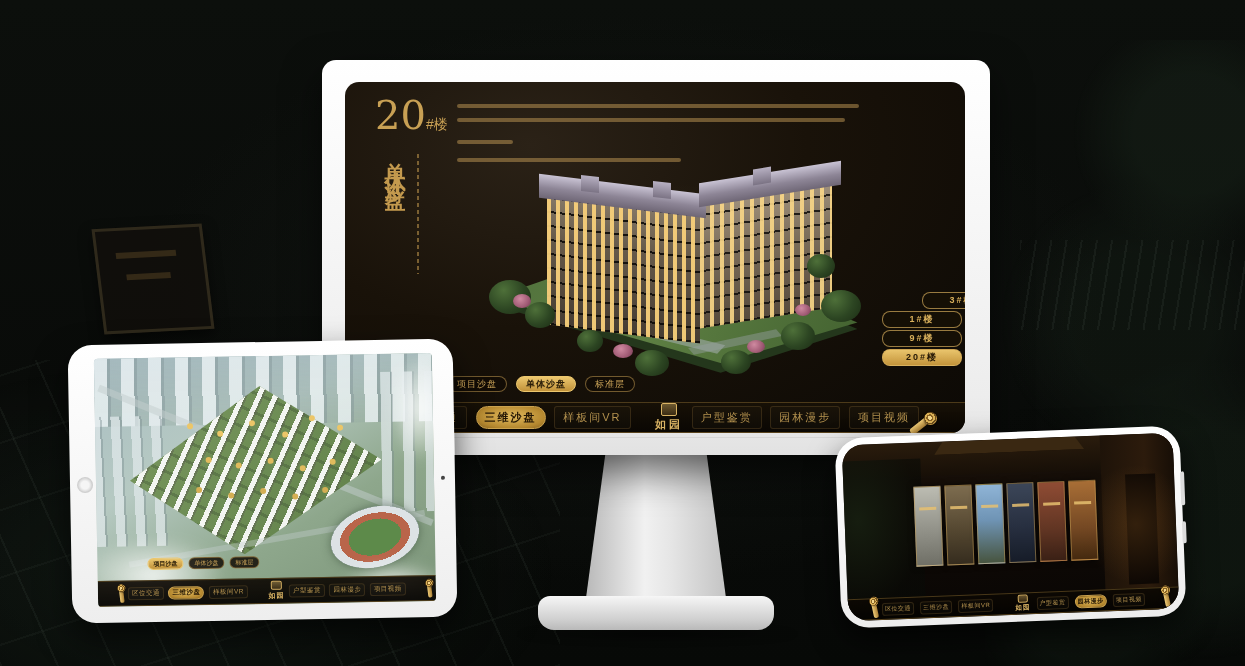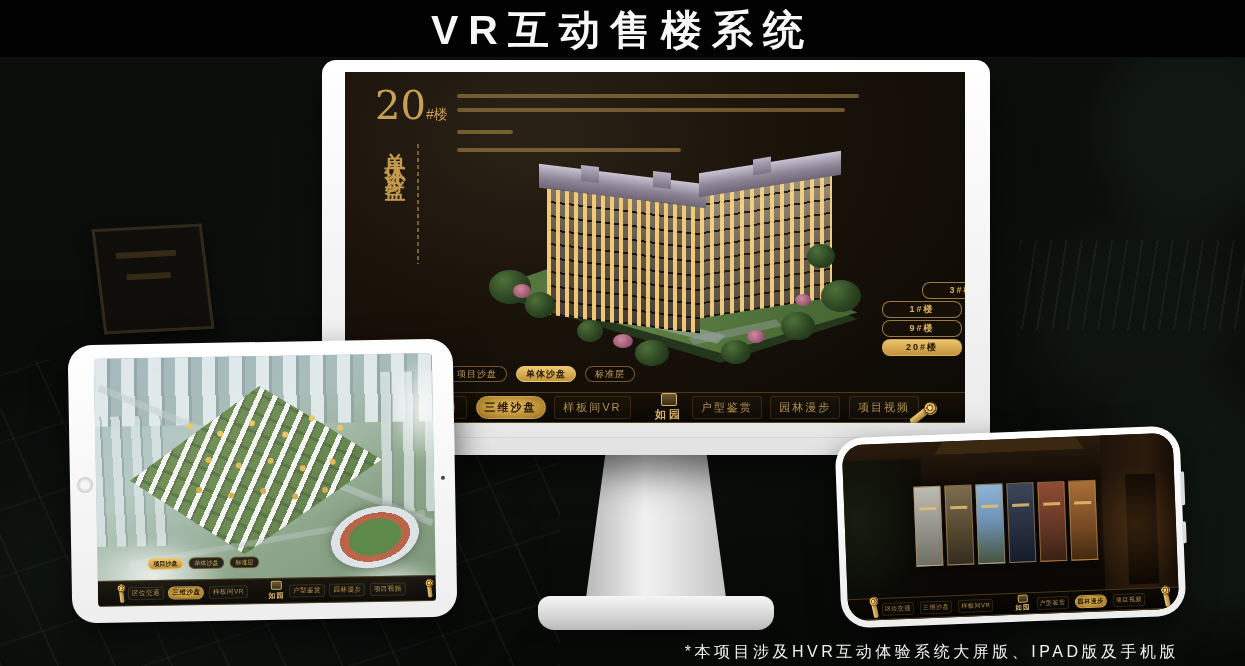--- a/index.html
+++ b/index.html
@@ -68,24 +68,24 @@
     clip-path:polygon(14% 0,86% 0,100% 100%,0 100%);}
   .stand-base{position:absolute;left:538px;top:596px;width:236px;height:34px;z-index:1;
     background:linear-gradient(180deg,#f6f6f6,#cfcfcf 70%,#b9b9b9);
     border-radius:12px 12px 16px 16px;}
   .stand-shadow{position:absolute;left:515px;top:626px;width:285px;height:16px;z-index:0;
     background:radial-gradient(ellipse, rgba(0,0,0,.55), transparent 70%);filter:blur(3px);}
   .monitor-body{position:absolute;left:322px;top:60px;width:668px;height:395px;z-index:2;
     background:linear-gradient(180deg,#ffffff,#ededed 85%,#e2e2e2);border-radius:14px;
     box-shadow:0 16px 38px rgba(0,0,0,.6);}
   .monitor-chinline{position:absolute;left:0;right:0;top:377px;height:1px;background:#d6d6d6;}
-  .monitor-screen{position:absolute;left:23px;top:12px;width:620px;height:351px;overflow:hidden;
+  .monitor-screen{position:absolute;left:23px;top:22px;width:620px;height:351px;overflow:hidden;
     background:
       radial-gradient(ellipse at 30% 18%, #2b2217 0%, #191209 45%, #0c0905 100%);
-    border-radius:0;}
+    border-radius:14px;}
 
   
   .hero-number{position:absolute;left:30px;top:12px;color:#c8a054;
     font-family:"DejaVu Serif",serif;font-size:40px;line-height:42px;}
   .hero-suffix{font-size:14px;font-family:"Liberation Sans",sans-serif;color:#c8a054;}
   .hero-vert{position:absolute;left:36px;top:64px;height:165px;writing-mode:vertical-rl;
     color:#c49a4e;font-size:21px;letter-spacing:9px;font-weight:bold;}
   .hero-vbar{position:absolute;left:72px;top:72px;width:2px;height:120px;
     background:repeating-linear-gradient(180deg,rgba(196,154,78,.55) 0 4px,transparent 4px 7px);}
   .desc-line{position:absolute;height:4px;background:rgba(194,153,86,.5);border-radius:2px;}
@@ -241,23 +241,20 @@
 
   <div class="bg-vignette"></div>
   <div class="bg-map"></div>
   <div class="bg-frame">
       <i class="l1"></i>
       <i class="l2"></i>
     </div>
   <div class="bg-trees"></div>
   <div class="bg-road"></div>
 
-  <div class="title-band">
-    <div class="page-title">VR互动售楼系统</div>
-  </div>
 
   <div class="stand-shadow"></div>
   <div class="stand-neck"></div>
   <div class="stand-base"></div>
 
   <div class="monitor-body">
     <div class="monitor-chinline"></div>
     <div class="monitor-screen">
 
       <div class="hero-number">
@@ -406,14 +403,13 @@
           <i class="tail"></i>
           <i class="roll"></i>
         </div>
       <div class="scroll-icon ph-scroll phs-r">
           <i class="tail"></i>
           <i class="roll"></i>
         </div>
     </div>
   </div>
 
-  <div class="footnote">*本项目涉及HVR互动体验系统大屏版、IPAD版及手机版</div>
 </div>
 
 </body></html>

